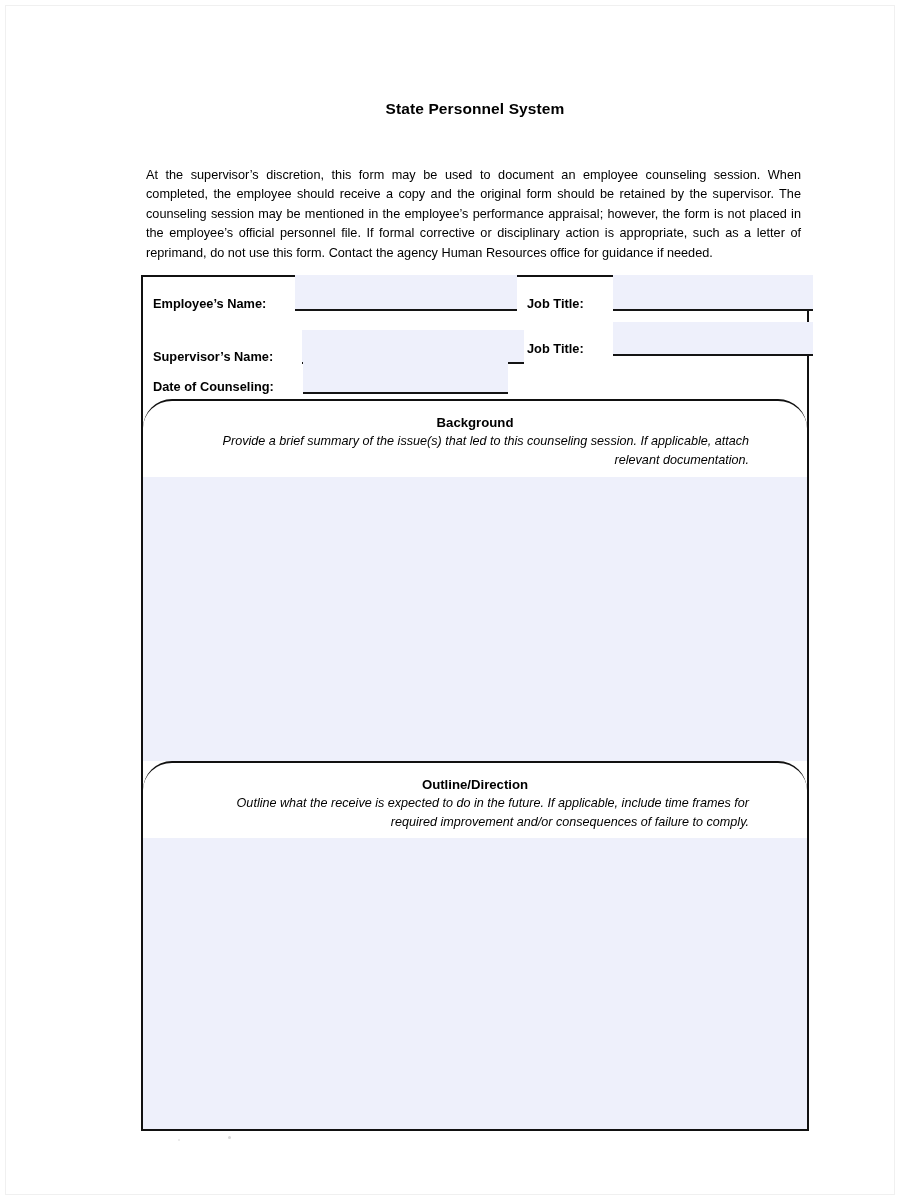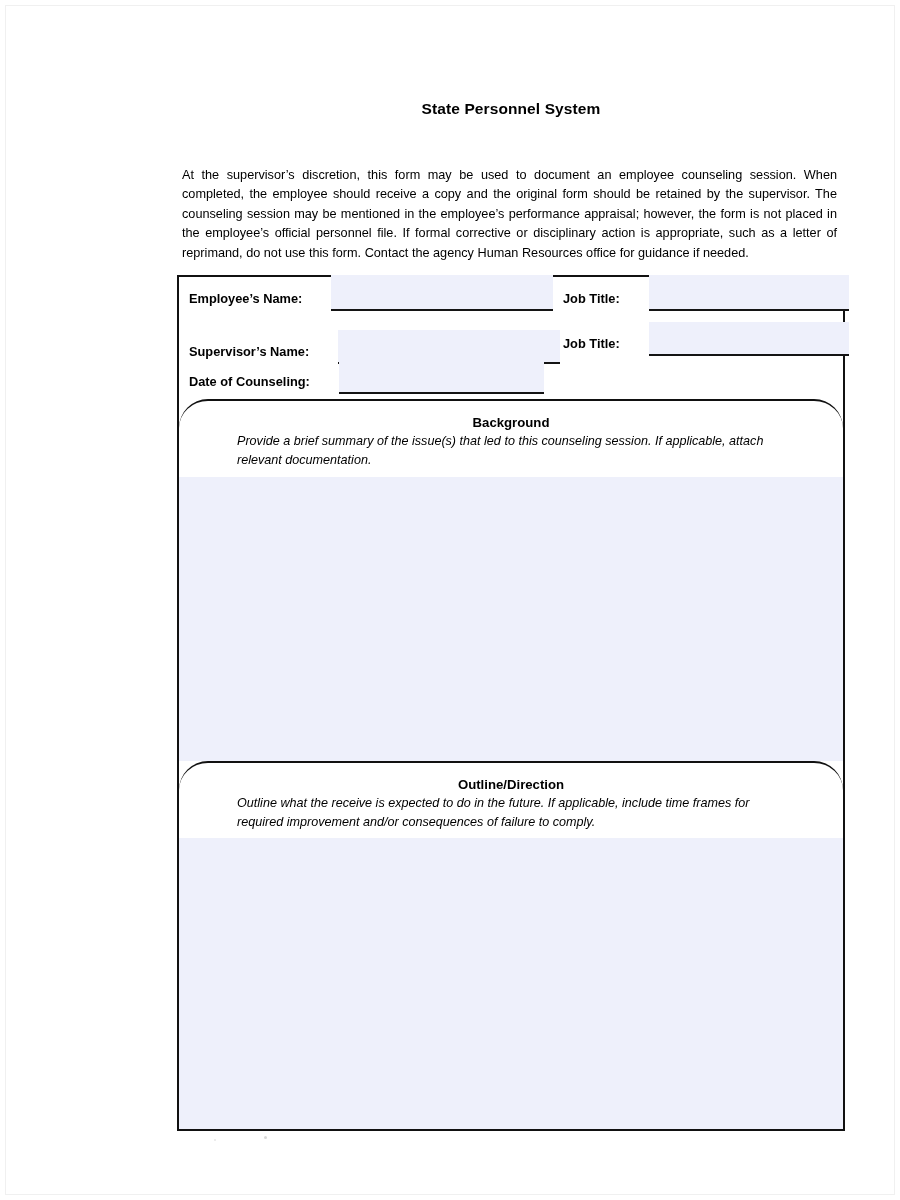--- a/index.html
+++ b/index.html
@@ -27,21 +27,20 @@
     border: 1px solid #f0f0f0;
     pointer-events: none;
   }
 
   .doc {
     position: absolute;
     left: 0;
     top: 0;
     width: 852px;
     height: 1200px;
-    margin-left: 36px;
   }
 
   
   .title-block {
     position: absolute;
     left: 140px;
     top: 96px;
     width: 670px;
     text-align: center;
   }
@@ -80,21 +79,21 @@
   }
   .section + .section { border-top: 2px solid #111111; border-radius: 29px; }
 
   
   .sec-header { height: 122px; }
 
   .field-row {
     position: absolute;
     height: 22px;
     display: flex;
-    align-items: flex-start;
+    align-items: flex-end;
     gap: 23px;
   }
   .field-label {
     font-weight: bold;
     font-size: 12.8px;
     line-height: 16px;
     white-space: nowrap;
     padding-bottom: 1px;
   }
   .field-blank {
@@ -138,21 +137,21 @@
   .sec-coaching   { height: 368px; }
 
   .sec-heading {
     text-align: center;
     font-weight: bold;
     font-size: 13.2px;
     line-height: 17px;
     padding-top: 13px;
   }
   .sec-sub {
-    text-align: left;
+    text-align: right;
     font-style: italic;
     font-size: 12.6px;
     line-height: 18.5px;
     padding: 1px 58px 0 58px;
   }
   .sec-fill {
     position: absolute;
     left: 0;
     right: 0;
     bottom: 0;

